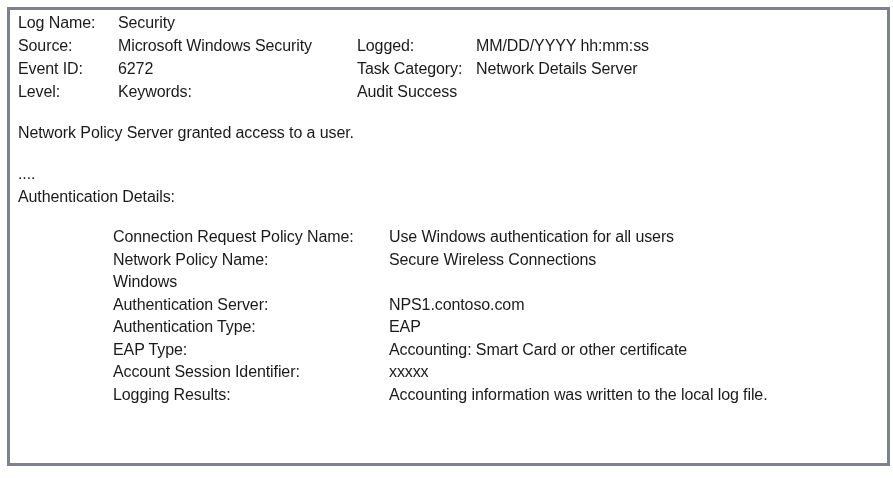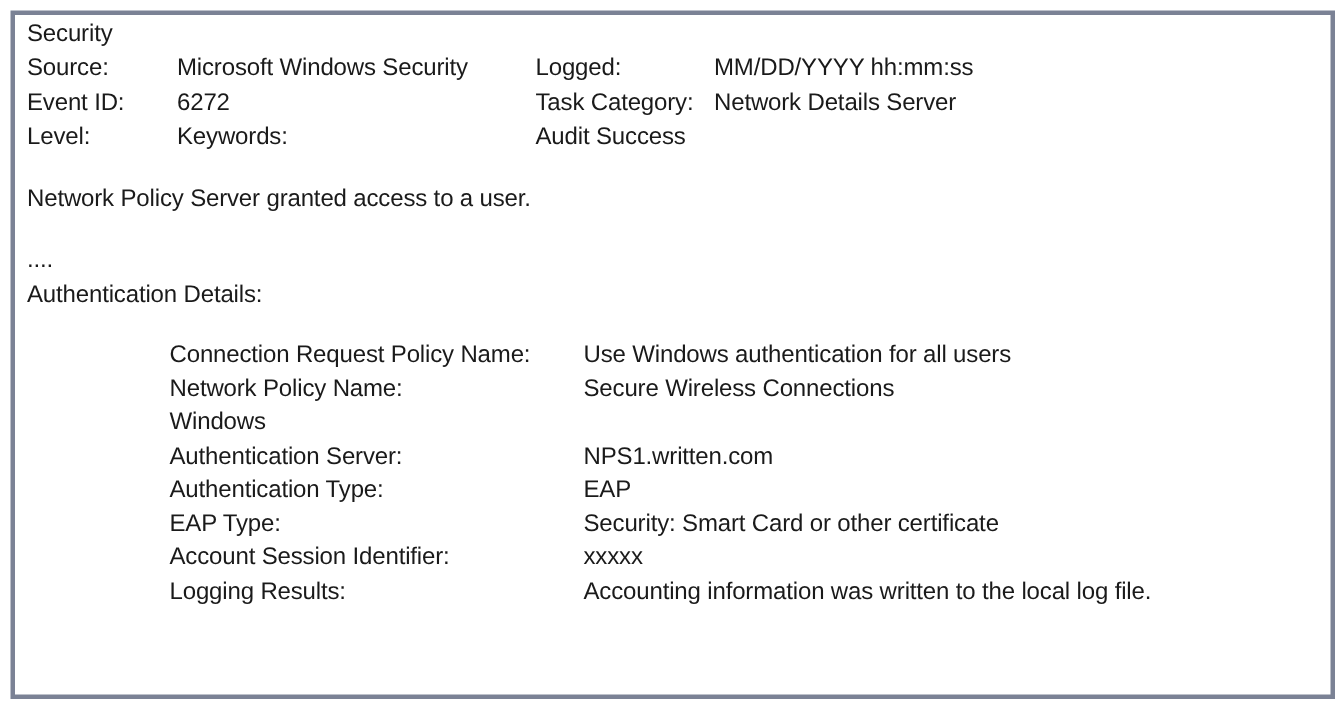--- a/index.html
+++ b/index.html
@@ -38,20 +38,21 @@
     white-space: nowrap;
   }
 </style>
 </head>
 <body>
 
 <div class="frame" style="border-color: rgb(123, 130, 149); color: rgb(26, 26, 26); background: rgb(255, 255, 255);">
 
   <div class="header">
     <div class="hrow">
+      <span>Log Name:</span>
       <span>Security</span>
       <span></span>
       <span></span>
     </div>
     <div class="hrow">
       <span>Source:</span>
       <span>Microsoft Windows Security</span>
       <span>Logged:</span>
       <span>MM/DD/YYYY hh:mm:ss</span>
     </div>
@@ -81,29 +82,29 @@
     </div>
     <div class="drow">
       <span>Network Policy Name:</span>
       <span>Secure Wireless Connections</span>
     </div>
     <div class="drow">
       <span>Windows</span>
     </div>
     <div class="drow">
       <span>Authentication Server:</span>
-      <span>NPS1.written.com</span>
+      <span>NPS1.contoso.com</span>
     </div>
     <div class="drow">
       <span>Authentication Type:</span>
       <span>EAP</span>
     </div>
     <div class="drow">
       <span>EAP Type:</span>
-      <span>Security: Smart Card or other certificate</span>
+      <span>Accounting: Smart Card or other certificate</span>
     </div>
     <div class="drow">
       <span>Account Session Identifier:</span>
       <span>xxxxx</span>
     </div>
     <div class="drow">
       <span>Logging Results:</span>
       <span>Accounting information was written to the local log file.</span>
     </div>
   </div>

